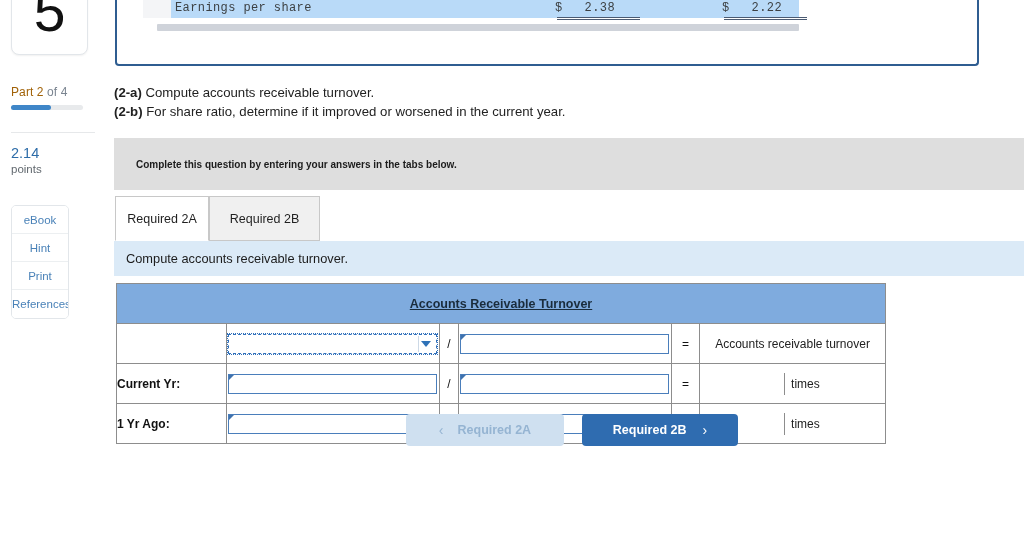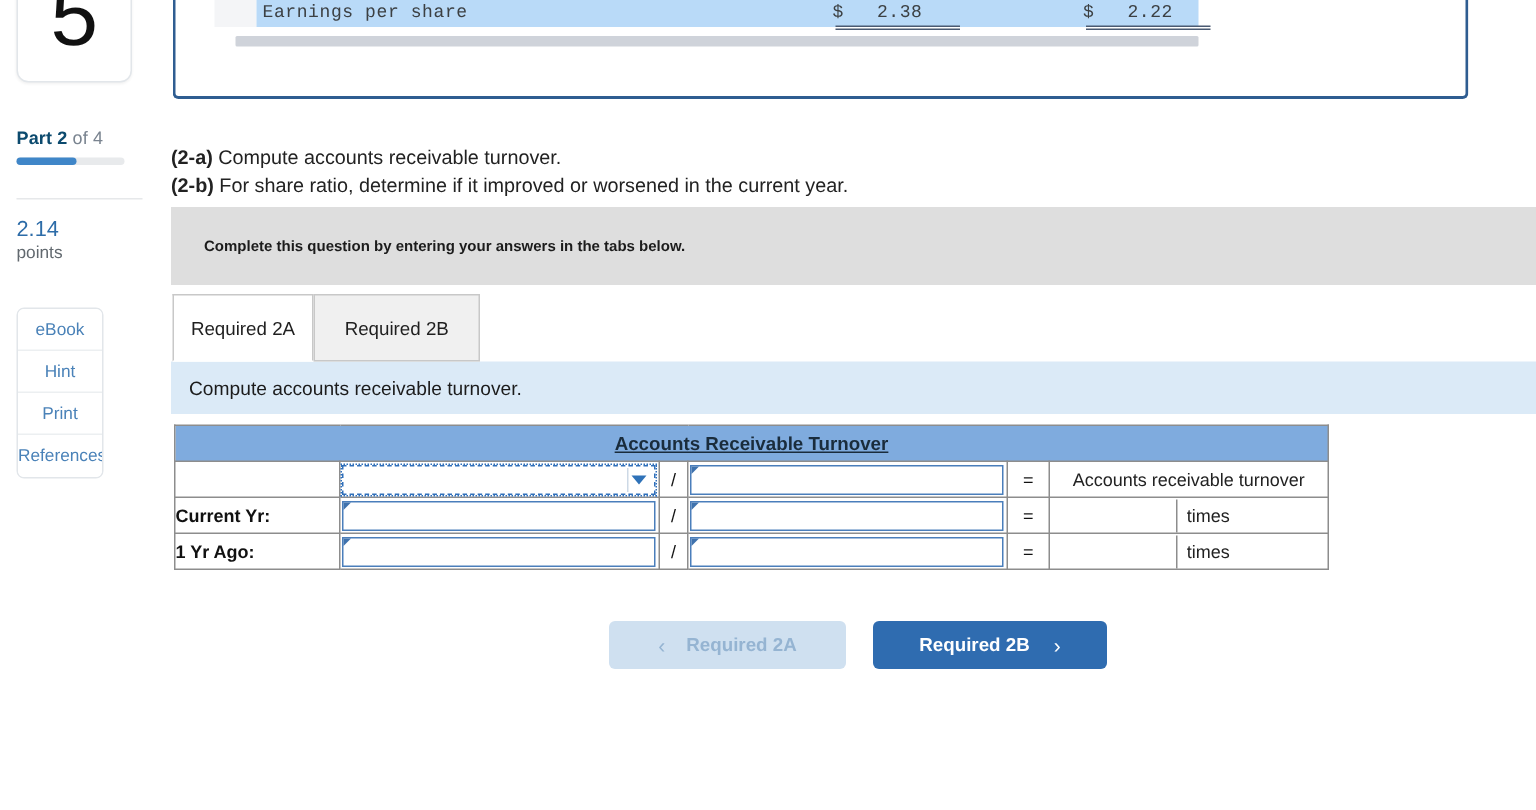--- a/index.html
+++ b/index.html
@@ -28,21 +28,21 @@
   }
   .qnum-card .num {
     font-size: 57px; line-height: 1; color: #111; font-weight: 400;
     font-family: "Liberation Sans", sans-serif;
     margin-top: 6px;
   }
   .part-line {
     position: absolute; left: 11px; top: 85px; width: 90px;
     font-size: 12px; color: #7a8490; letter-spacing: .1px;
   }
-  .part-line b { color: #0c4a6e; font-weight: 700; }
+  .part-line b { color: #a16207; font-weight: 400; }
   .progress-track {
     position: absolute; left: 11px; top: 105px;
     width: 72px; height: 5px; background: #e8eaec; border-radius: 3px;
   }
   .progress-fill {
     height: 5px; width: 40px; background: #3f86c8; border-radius: 3px;
   }
   .rail-divider {
     position: absolute; left: 11px; top: 132px; width: 84px; height: 1px;
     background: #e6e8ea;
@@ -105,21 +105,21 @@
     border-top: 1px solid #4a5a72; border-bottom: 1px solid #4a5a72;
   }
   .sheet-scrollbar {
     position: absolute; left: 40px; top: 64px;
     width: 642px; height: 7px; background: #cfd3da; border-radius: 1px;
   }
 
   
   .qtext {
     position: absolute; left: 114px; top: 84px;
-    font-size: 13.2px; color: #222; line-height: 18.5px; margin-top: 12px;
+    font-size: 13.2px; color: #222; line-height: 18.5px;
   }
   .qtext b { font-weight: 700; }
 
   .instr-bar {
     position: absolute; left: 114px; top: 138px;
     width: 910px; height: 52px;
     background: #dedede;
     display: flex; align-items: center;
   }
   .instr-bar span {
@@ -155,21 +155,21 @@
   #ans-table {
     position: absolute; left: 116px; top: 283px;
     width: 769px;
     border-collapse: collapse;
     table-layout: fixed;
     font-size: 12px;
   }
   #ans-table td {
     border: 1px solid #8d8d8d;
     padding: 0;
-    height: 24px;
+    height: 40px;
     vertical-align: middle;
     background: #ffffff;
   }
   #ans-table td.hdr {
     background: #7fabde;
     font-weight: 700;
     color: #1a2733;
     font-size: 12px;
   }
   td.title-cell {

